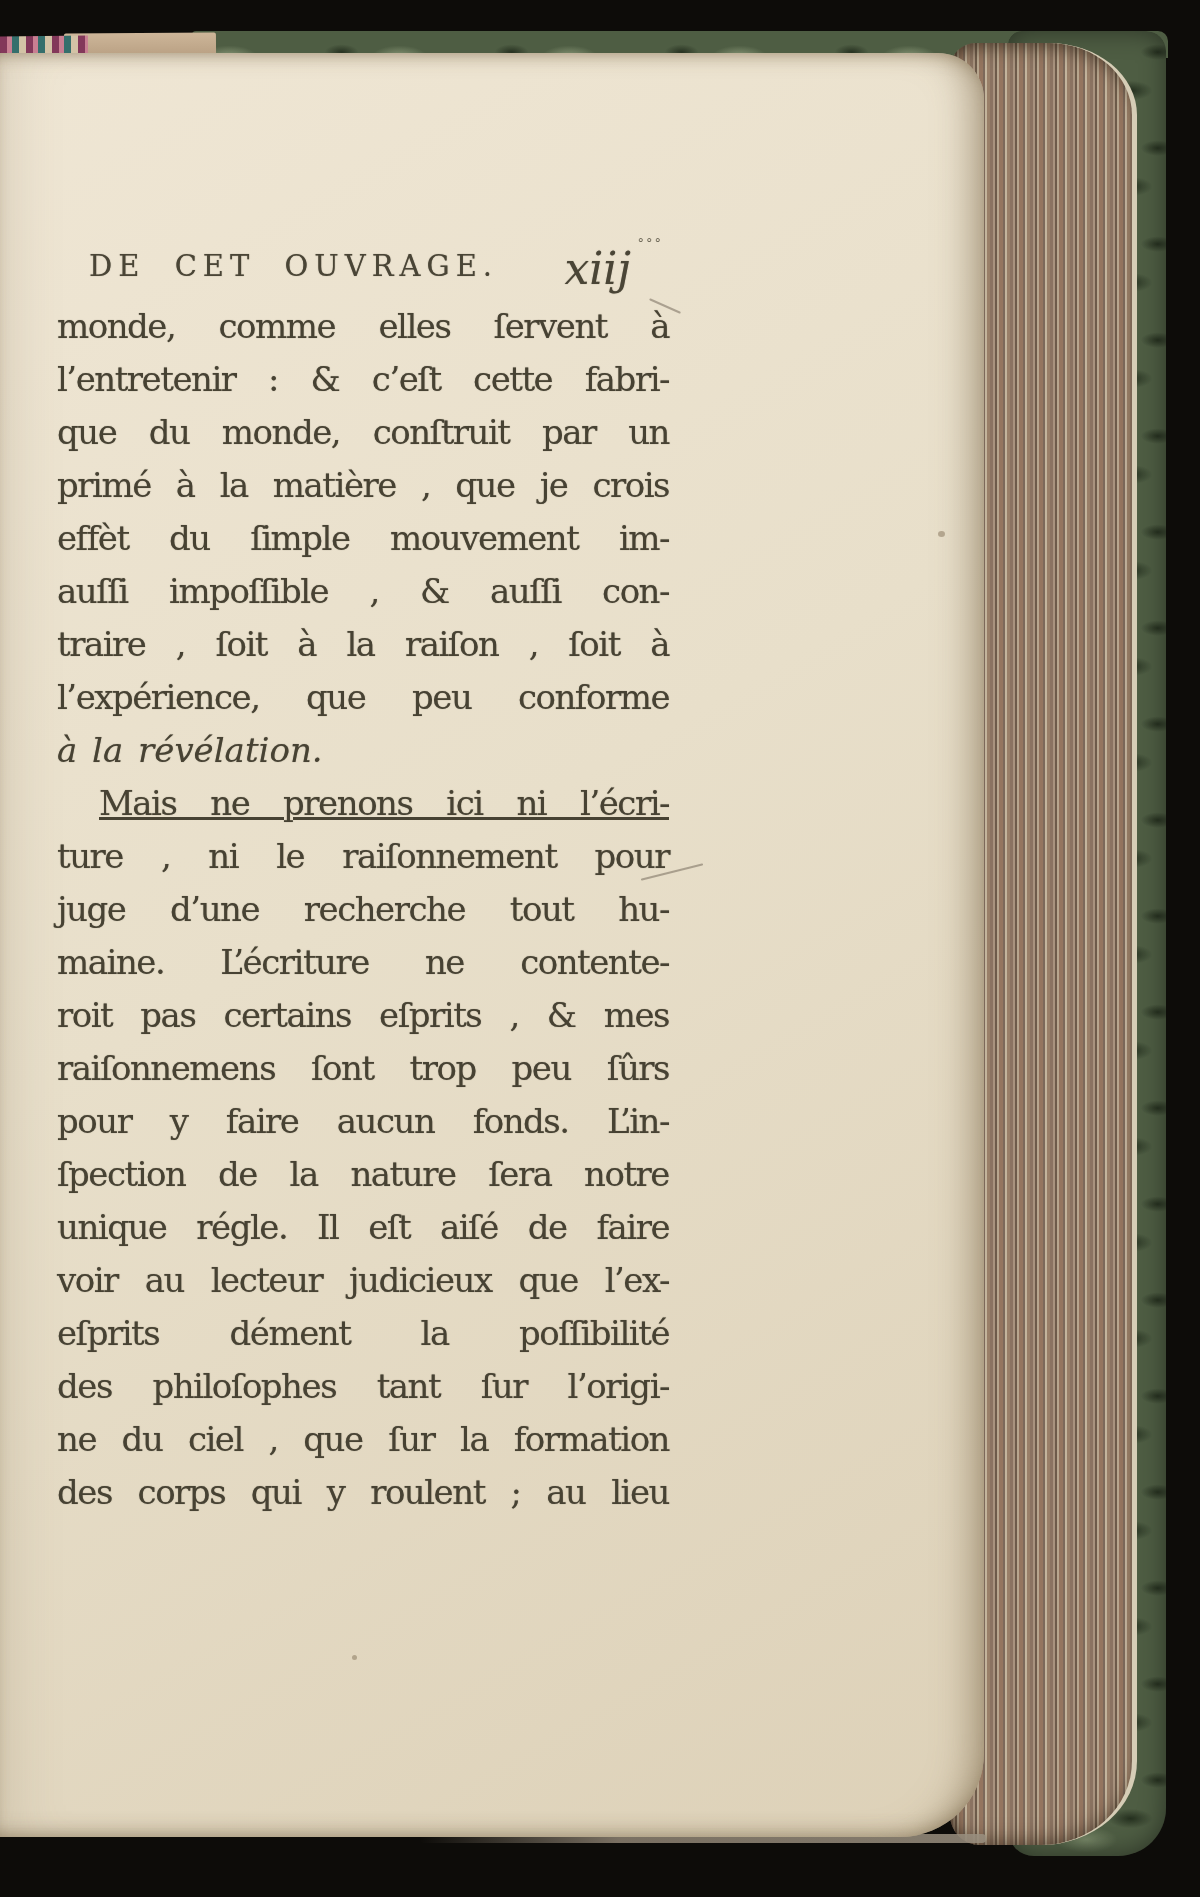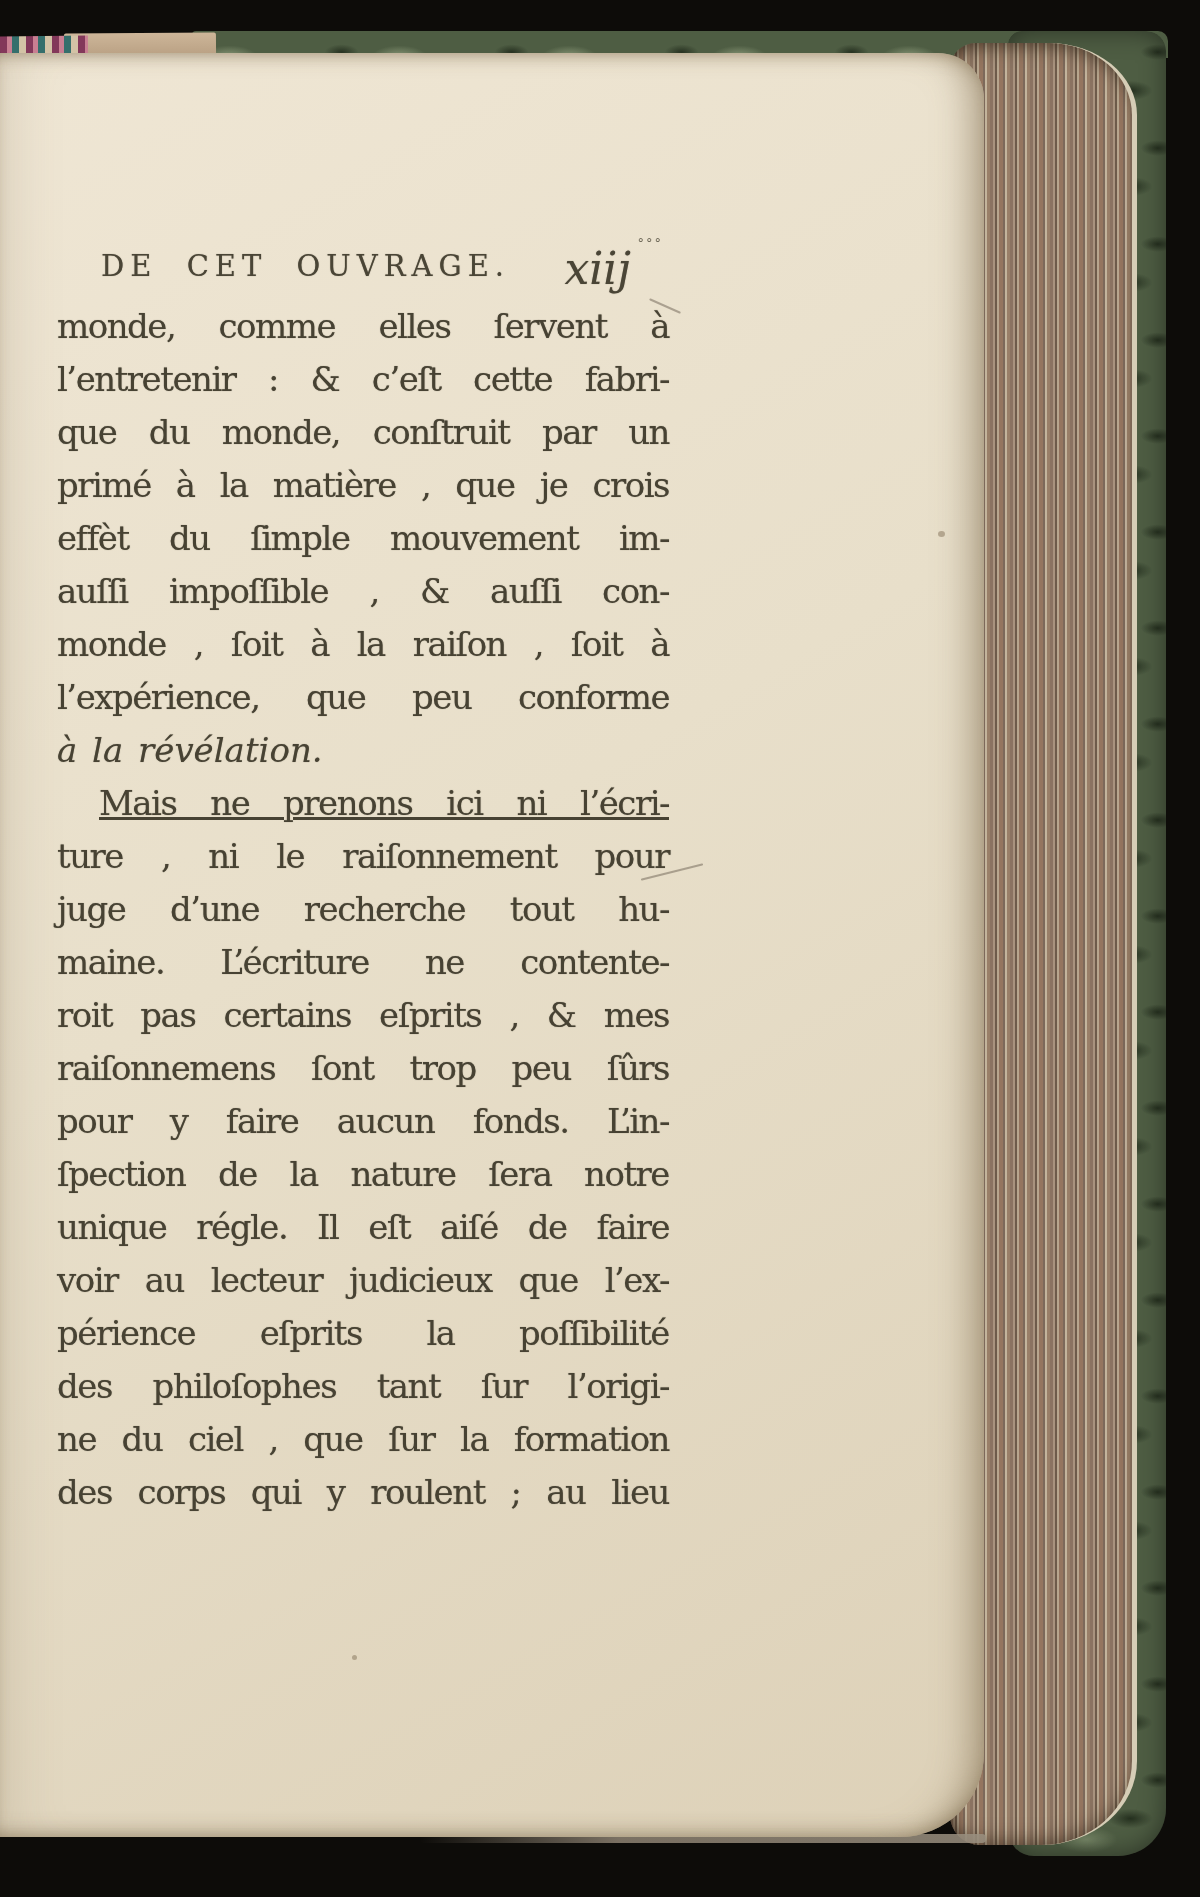--- a/index.html
+++ b/index.html
@@ -53,21 +53,21 @@
   }
   .page-under{ position:absolute; left:420px; top:1834px; width:566px; height:9px;
     background:linear-gradient(90deg, rgba(141,130,114,0), #8d8272 35%, #9a9080);
     border-radius:4px; opacity:.85; }
   
   .speck{ position:absolute; border-radius:50%; background:#8b7a60; opacity:.55; }
   .hair{ position:absolute; background:rgba(118,108,92,.55); border-radius:2px; }
   
   .text-layer{ position:absolute; left:57px; top:0; width:612px; color:#474233; }
   .header-row{ position:absolute; left:0; top:196px; width:612px; height:40px; }
-  .header-title{ margin-left:44px; font-size:29px; letter-spacing:6px; word-spacing:14px;
+  .header-title{ margin-left:32px; font-size:29px; letter-spacing:6px; word-spacing:14px;
     color:#4a4536; text-shadow:0 0 1px rgba(71,66,51,.55); white-space:nowrap; }
   .page-num{ position:absolute; right:38px; top:-6px; font-style:italic; font-size:44px;
     color:#4a4536; text-shadow:0 0 1px rgba(71,66,51,.5); }
   .page-num-marks{ position:absolute; right:6px; top:-13px; font-size:13px;
     letter-spacing:2px; opacity:.75; font-style:normal; }
   .body-text{ position:absolute; left:0; top:247px; width:612px; }
   .line{ height:53px; line-height:53px; font-size:34px;
     letter-spacing:-1.5px; word-spacing:-6px;
     text-align:justify; text-align-last:justify;
     white-space:nowrap; overflow:visible;
@@ -103,34 +103,34 @@
         <span class="page-num">xiij</span>
         <span class="page-num-marks">°°°</span>
       </div>
       <div class="body-text" id="body-text">
           <div class="line">monde, comme elles ſervent à</div>
           <div class="line">l’entretenir : &amp; c’eſt cette fabri-</div>
           <div class="line">que du monde, conſtruit par un</div>
           <div class="line">primé à la matière , que je crois</div>
           <div class="line">effèt du ſimple mouvement im-</div>
           <div class="line">auſſi impoſſible , &amp; auſſi con-</div>
-          <div class="line">monde , ſoit à la raiſon , ſoit à</div>
+          <div class="line">traire , ſoit à la raiſon , ſoit à</div>
           <div class="line">l’expérience, que peu conforme</div>
           <div class="line flush">à la révélation.</div>
           <div class="line indent">Mais ne prenons ici ni l’écri-</div>
           <div class="line">ture , ni le raiſonnement pour</div>
           <div class="line">juge d’une recherche tout hu-</div>
           <div class="line">maine. L’écriture ne contente-</div>
           <div class="line">roit pas certains eſprits , &amp; mes</div>
           <div class="line">raiſonnemens ſont trop peu ſûrs</div>
           <div class="line">pour y faire aucun fonds. L’in-</div>
           <div class="line">ſpection de la nature ſera notre</div>
           <div class="line">unique régle. Il eſt aiſé de faire</div>
           <div class="line">voir au lecteur judicieux que l’ex-</div>
-          <div class="line">périence eſprits la poſſibilité</div>
+          <div class="line">eſprits dément la poſſibilité</div>
           <div class="line">des philoſophes tant ſur l’origi-</div>
           <div class="line">ne du ciel , que ſur la formation</div>
           <div class="line">des corps qui y roulent ; au lieu</div>
         </div>
     </div>
   </div>
 
 </div>
 
 </body></html>

